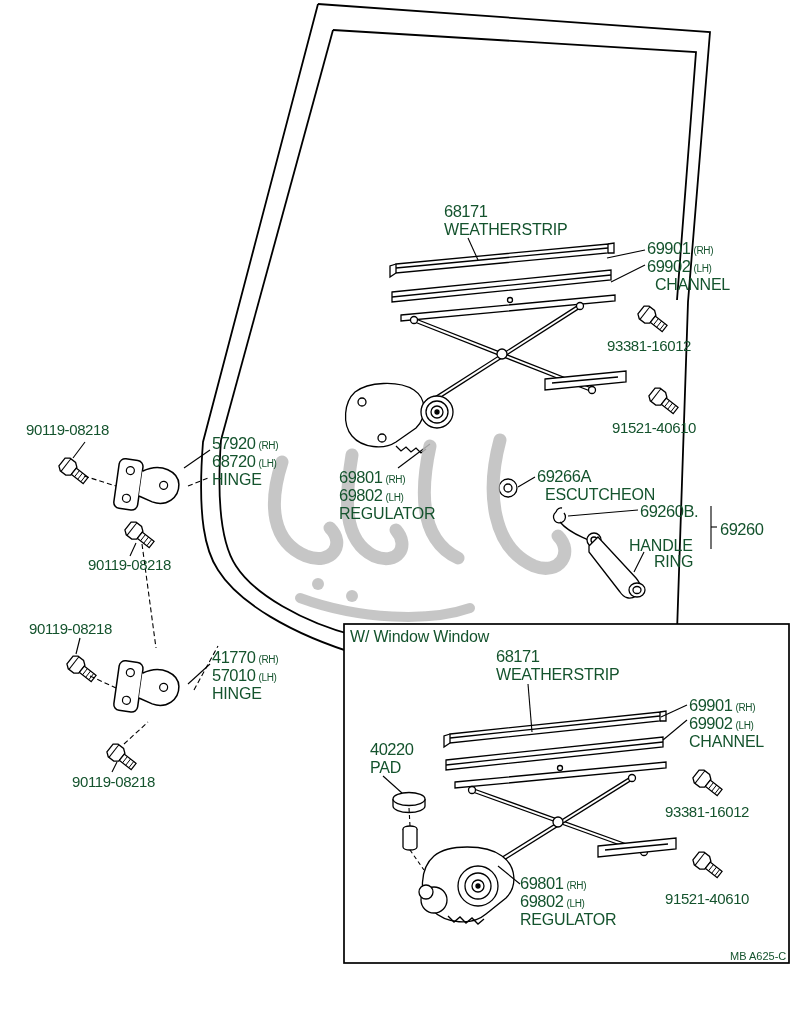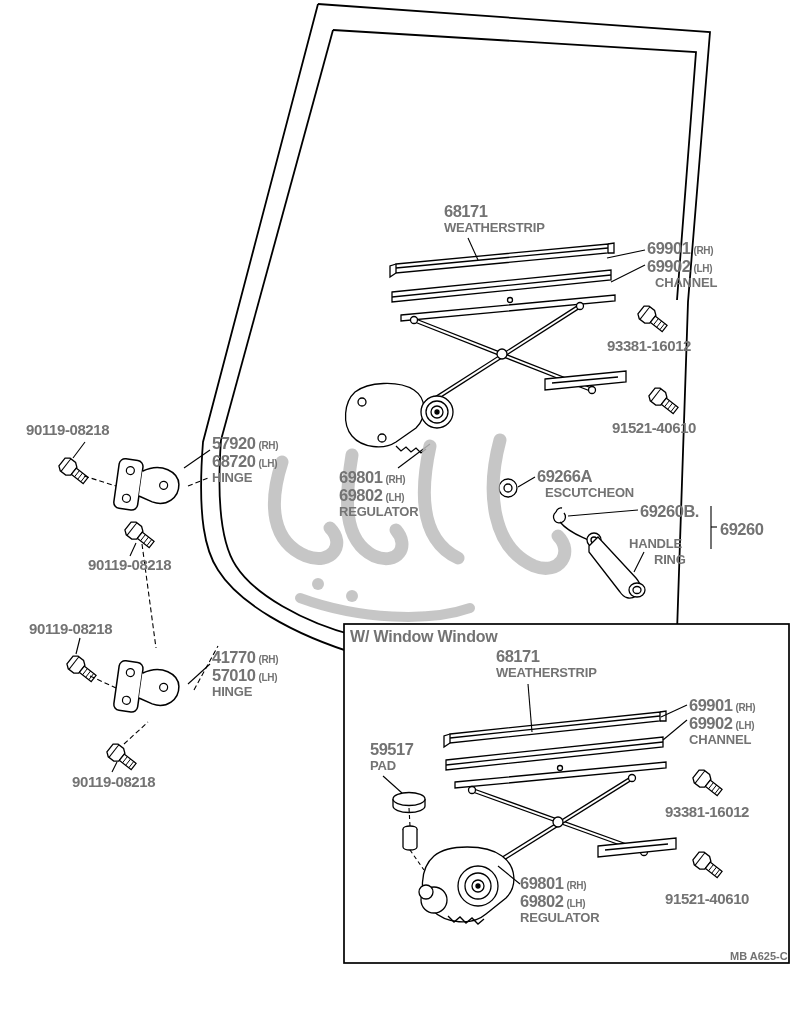--- a/index.html
+++ b/index.html
@@ -3,26 +3,26 @@
 <meta charset="utf-8">
 <style>
   * { margin:0; padding:0; box-sizing:border-box; }
   html,body { background:#9a9a9a; }
   .page {
     position:relative; width:800px; height:1010px; background:#ffffff;
     overflow:hidden; font-family:"Liberation Sans", sans-serif;
     margin:0 auto;
   }
   svg.canvas { position:absolute; left:0; top:0; }
-  .lbl { position:absolute; color:#737373; font-weight:700; line-height:1.08; white-space:nowrap; }
+  .lbl { position:absolute; color:#14532d; font-weight:400; line-height:1.08; white-space:nowrap; }
   .lbl .row { display:flex; align-items:baseline; gap:3px; }
   .num  { font-size:16.5px; letter-spacing:-0.5px; }
   .pn   { font-size:15px; letter-spacing:-0.4px; }
   .side { font-size:10px; letter-spacing:-0.3px; }
-  .name { font-size:13px; letter-spacing:-0.2px; }
+  .name { font-size:16px; letter-spacing:-0.2px; }
   .indent8  { margin-left:8px; }
   .indent14 { margin-left:14px;margin-top:32px; }
   .inset-title { font-size:16px; letter-spacing:-0.2px; }
   .plate { font-size:11px; letter-spacing:0; }
 </style>
 </head>
 <body>
 
 <div class="page">
 
@@ -357,21 +357,21 @@
         <span class="num">69902</span>
         <span class="side">(LH)</span>
       </div>
   <div class="row">
         <span class="name">CHANNEL</span>
       </div>
 </div>
 
 <div class="lbl" style="left:370px;top:741px">
   <div class="row">
-        <span class="num">59517</span>
+        <span class="num">40220</span>
       </div>
   <div class="row">
         <span class="name">PAD</span>
       </div>
 </div>
 
 <div class="lbl" style="left:665px;top:804px">
   <div class="row">
         <span class="pn">93381-16012</span>
       </div>

